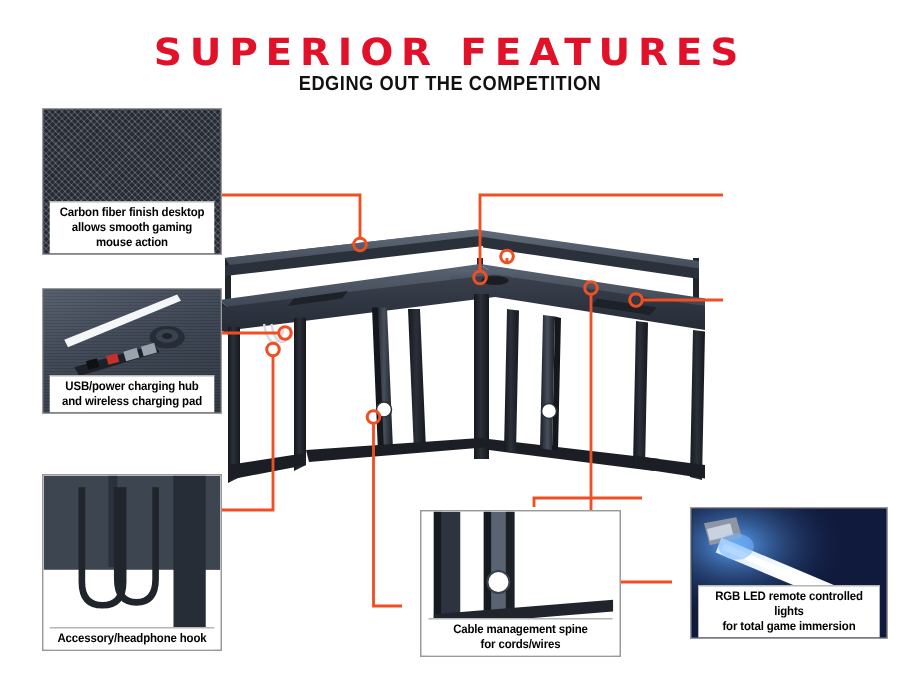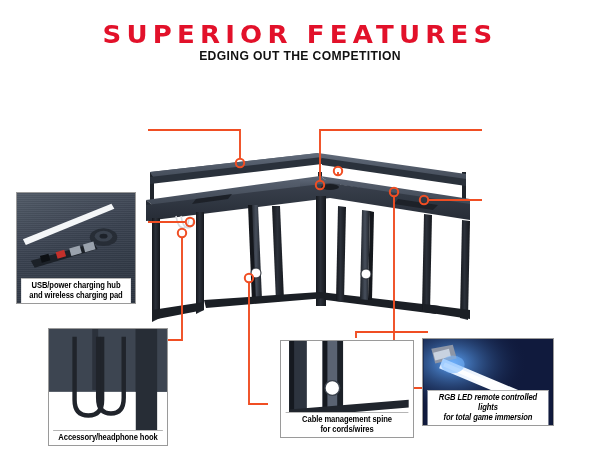--- a/index.html
+++ b/index.html
@@ -200,22 +200,30 @@
 
     <path class="wire" d="M249,282 V404 H268"></path>
     <circle class="marker" cx="249" cy="278" r="4.2"></circle>
     <path class="wire" d="M268,404 H268"></path>
     <path class="wire" d="M356,338 V332 H428"></path>
 
     <path class="wire" d="M394,196 V388 H448"></path>
     <circle class="marker" cx="394" cy="192" r="4.2"></circle>
   </svg>
 
-
-  <div class="callout" style="left:16px;top:192px;width:120px;height:112px;">
+  <div class="callout" style="left:28px;top:72px;width:120px;height:98px;">
+    <div class="art carbon"></div>
+    <div class="cap">
+      <div>Carbon fiber finish desktop</div>
+      <div>allows smooth gaming</div>
+      <div>mouse action</div>
+    </div>
+  </div>
+
+  <div class="callout" style="left:28px;top:192px;width:120px;height:84px;">
     <div class="art panel micro"></div>
     <svg viewBox="0 0 120 98" style="position:absolute;inset:0;width:100%;height:100%;">
 
       <polygon points="6,40 96,4 99,9 9,46" fill="#f4f6f8"></polygon>
 
       <ellipse cx="88" cy="38" rx="14" ry="9" fill="#272d36"></ellipse>
       <ellipse cx="88" cy="37" rx="9" ry="5.5" fill="#3a424e"></ellipse>
       <ellipse cx="88" cy="37" rx="4" ry="2.4" fill="#1d222a"></ellipse>
 
       <polygon points="14,62 78,44 82,50 18,69" fill="#1c2128"></polygon>
@@ -223,21 +231,21 @@
       <rect x="40" y="52" width="9" height="7" fill="#c4302b" transform="rotate(-16 44 55)"></rect>
       <rect x="54" y="48" width="11" height="8" fill="#9aa2ad" transform="rotate(-16 59 52)"></rect>
       <rect x="68" y="44" width="11" height="8" fill="#9aa2ad" transform="rotate(-16 73 48)"></rect>
     </svg>
     <div class="cap">
       <div>USB/power charging hub</div>
       <div>and wireless charging pad</div>
     </div>
   </div>
 
-  <div class="callout" style="left:28px;top:328px;width:120px;height:118px;background:#ffffff;margin-left:20px;">
+  <div class="callout" style="left:28px;top:316px;width:120px;height:118px;background:#ffffff;">
     <svg viewBox="0 0 120 118" style="position:absolute;inset:0;width:100%;height:100%;">
       <rect x="0" y="0" width="120" height="64" fill="#3d4551"></rect>
       <rect x="0" y="0" width="120" height="64" fill="none"></rect>
       <rect x="88" y="0" width="22" height="104" fill="#272d36"></rect>
       <rect x="44" y="0" width="6" height="62" fill="#2b313b"></rect>
       <rect x="0" y="64" width="88" height="54" fill="#ffffff"></rect>
 
       <path d="M26,8 L26,72 q0,16 14,16 q14,0 14,-16 L54,8" fill="none" stroke="#20242b" stroke-width="4.5"></path>
       <path d="M50,8 L50,70 q0,16 13,16 q13,0 13,-16 L76,8" fill="none" stroke="#20242b" stroke-width="4.5"></path>
     </svg>
@@ -257,21 +265,21 @@
       <circle cx="52" cy="48" r="7.5" fill="#ffffff" stroke="#39404b" stroke-width="1.4"></circle>
       <polygon points="8,70 130,60 130,68 8,78" fill="#20252d"></polygon>
       <rect x="8" y="88" width="16" height="4" fill="#1a1e24"></rect>
     </svg>
     <div class="cap">
       <div>Cable management spine</div>
       <div>for cords/wires</div>
     </div>
   </div>
 
-  <div class="callout" style="left:422px;top:338px;width:132px;height:88px;background:#0d1533;font-style:italic;">
+  <div class="callout" style="left:460px;top:338px;width:132px;height:88px;background:#0d1533;">
     <svg viewBox="0 0 132 88" style="position:absolute;inset:0;width:100%;height:100%;">
       <defs>
         <linearGradient id="ledBar" x1="0" y1="0" x2="1" y2="1">
           <stop offset="0" stop-color="#cfe4ff"></stop>
             <stop offset=".5" stop-color="#ffffff"></stop>
             <stop offset="1" stop-color="#e8f3ff"></stop>
         </linearGradient>
         <radialGradient id="glow" cx=".22" cy=".28" r=".6">
           <stop offset="0" stop-color="#5ea8ff" stop-opacity=".95"></stop>
           <stop offset="1" stop-color="#0d1533" stop-opacity="0"></stop>

